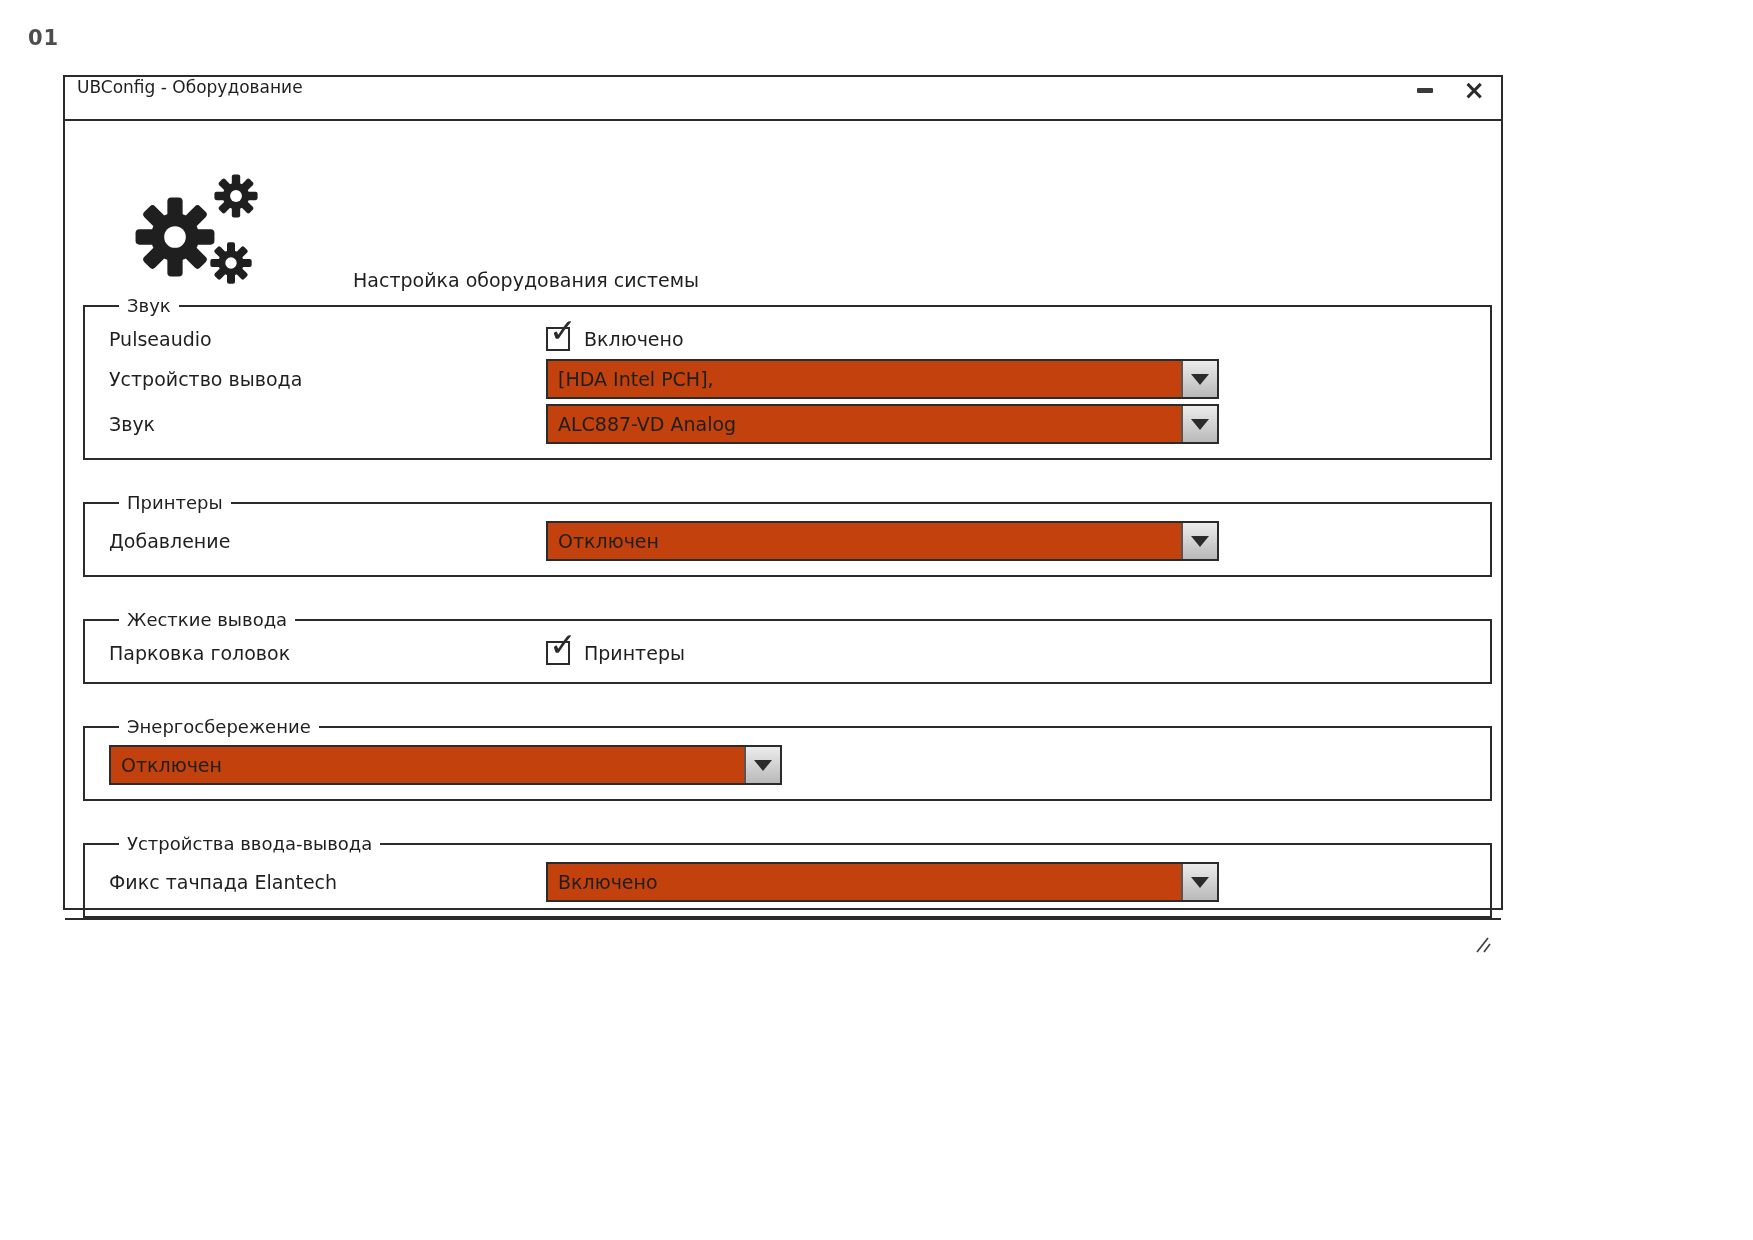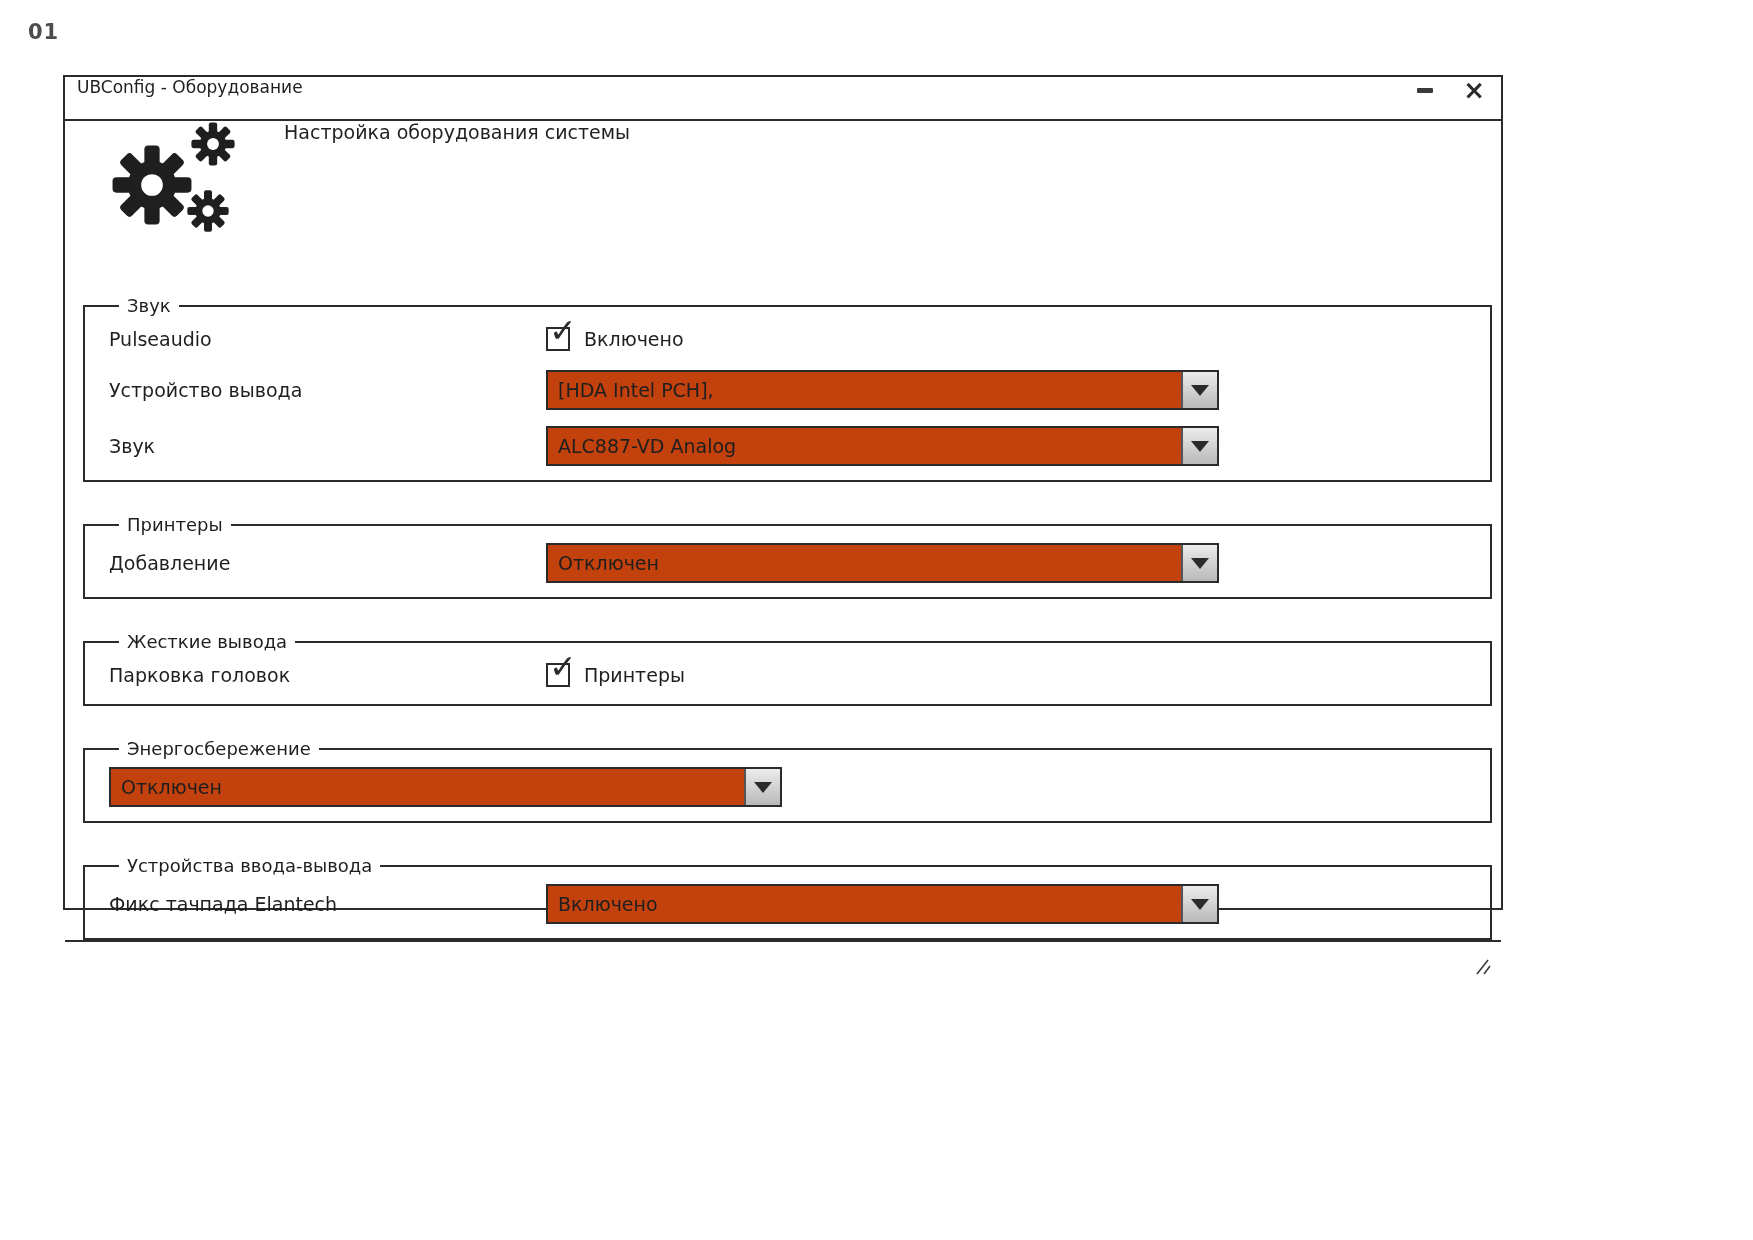--- a/index.html
+++ b/index.html
@@ -4,59 +4,59 @@
 <style>
   * { box-sizing: border-box; margin: 0; padding: 0; }
   html, body { background: #ffffff; }
   body {
     width: 1753px; height: 1240px;
     position: relative;
     font-family: "DejaVu Sans", "Liberation Sans", sans-serif;
     color: #1f1f1f;
   }
   .page-label {
-    position: absolute; left: 28px; top: 20px;
+    position: absolute; left: 28px; top: 26px;
     font-size: 21px; font-weight: bold; color: #4d4d4d; letter-spacing: 1px;
   }
   .window {
     position: absolute; left: 63px; top: 75px;
     width: 1440px; height: 835px;
     border: 2px solid #2b2b2b; background: #fff;
     display: flex; flex-direction: column;
   }
   .titlebar {
     height: 44px; flex: 0 0 44px;
     border-bottom: 2px solid #2b2b2b;
     display: flex; align-items: flex-start;
     padding: 0 16px 0 12px; font-size: 17px;
   }
   .titlebar .title { flex: 1; }
   .win-controls { display: flex; align-items: center; gap: 30px; }
   .min-btn { width: 16px; height: 5px; background: #3a3a3a; border-radius: 1px; cursor: pointer; }
   .close-btn { font-size: 26px; font-weight: bold; line-height: 1; color: #2b2b2b; cursor: pointer; }
   .header {
     height: 170px; flex: 0 0 170px;
-    display: flex; align-items: flex-start;
-    padding-left: 45px; gap: 36px;
+    display: flex; align-items: flex-end;
+    padding-left: 68px; gap: 82px;
   }
   .gears { position: relative; width: 138px; height: 118px; flex: 0 0 138px; }
   .gear-big   { position: absolute; left: 0;   top: 22px; }
   .gear-small-top { position: absolute; left: 80px; top: 0; }
   .gear-small-bot { position: absolute; left: 76px; top: 68px; }
   .header-text { font-size: 19px; }
   .content {
     flex: 1; display: flex; flex-direction: column; gap: 32px;
     padding: 4px 9px 0 18px;
   }
   fieldset {
     border: 2px solid #2b2b2b;
     padding: 2px 0 14px 24px;
   }
   legend { padding: 0 8px; margin-left: 10px; font-size: 18px; }
-  .row { display: flex; align-items: center; margin-top: 16px; }
+  .row { display: flex; align-items: center; margin-top: 5px; }
   .row.first { margin-top: 6px; }
   .row-label { width: 437px; flex: 0 0 437px; font-size: 19px; }
   .control { width: 673px; flex: 0 0 673px; }
   .combobox { display: flex; border: 2px solid #2b2b2b; height: 40px; background: #c2410c; cursor: pointer; }
   .combo-value { flex: 1; display: flex; align-items: center; padding: 0 10px; font-size: 19px; overflow: hidden; white-space: nowrap; }
   .combo-btn {
     width: 36px; flex: 0 0 36px;
     border-left: 2px solid #555;
     background: linear-gradient(#ececec, #b9b9b9);
     display: flex; align-items: center; justify-content: center;

